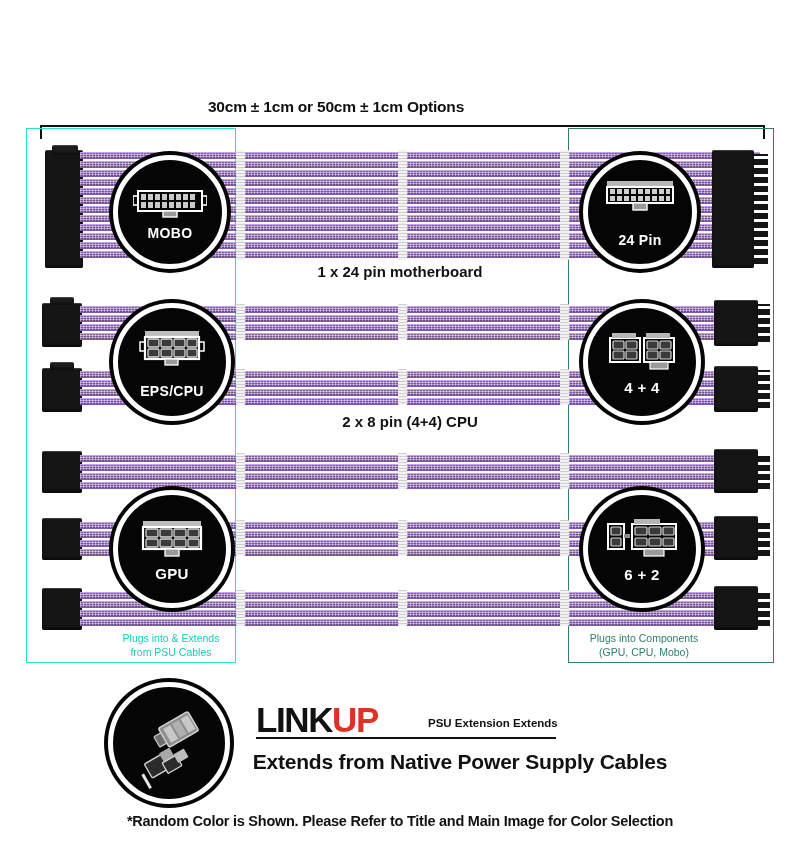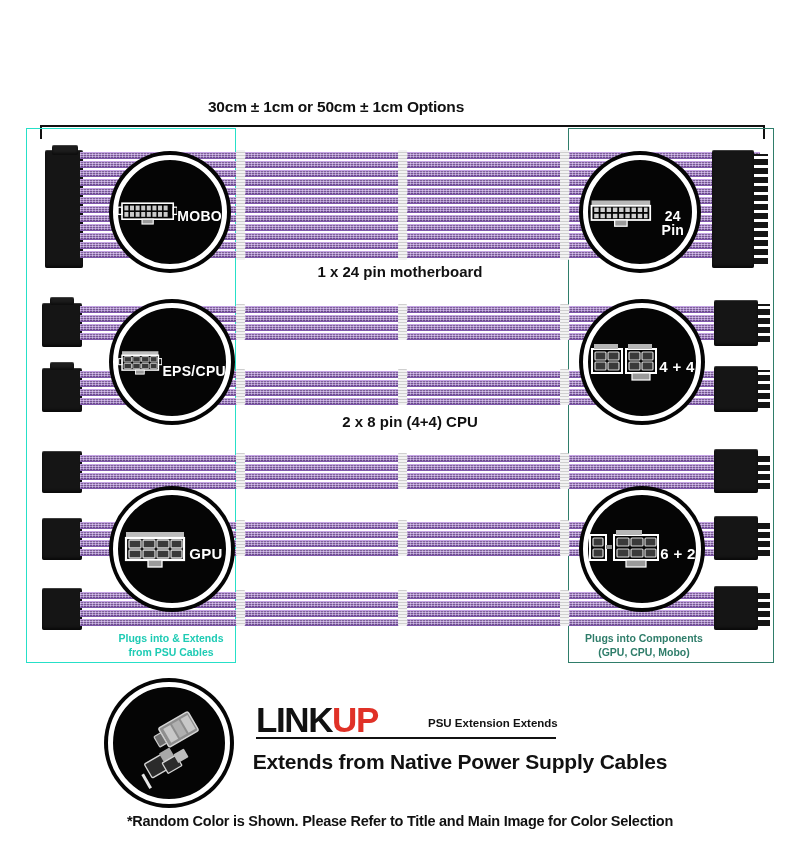--- a/index.html
+++ b/index.html
@@ -28,21 +28,21 @@
   .callout-box{position:absolute;box-sizing:border-box;}
   .callout-left{
     left:26px;top:128px;width:210px;height:535px;
     border:1.6px solid #26e0c8;
   }
   .callout-right{
     left:568px;top:128px;width:206px;height:535px;
     border:1.6px solid #2f7d6a;
   }
   .callout-text{
-    position:absolute;text-align:center;font-size:10.5px;font-weight:bold;
+    position:absolute;text-align:center;font-size:10.5px;font-weight:normal;
     line-height:1.35;
   }
   .callout-text.left{left:96px;top:631px;width:150px;color:#1ecbb4;}
   .callout-text.right{left:549px;top:631px;width:190px;color:#2f7d6a;}
 
   
   .row{position:absolute;left:0;width:800px;}
   .cable{
     position:absolute;height:7px;
     background:
@@ -72,21 +72,21 @@
       repeating-linear-gradient(0deg,#f2f2f2 0px,#f2f2f2 2px,#cfcfcf 2px,#cfcfcf 3px);
     border-radius:1px;
   }
 
   
   .badge{
     position:absolute;border-radius:50%;
     background:#050505;
     border:5px solid #ffffff;
     box-shadow:0 0 0 4px #050505;
-    display:flex;flex-direction:row;align-items:center;justify-content:center;
+    display:flex;flex-direction:column;align-items:center;justify-content:center;
   }
   .badge-label{
     color:#ffffff;font-weight:bold;letter-spacing:.3px;text-align:center;
     line-height:1;
   }
   .badge svg{display:block;}
 
   
   .caption{
     position:absolute;text-align:center;font-weight:bold;font-size:15px;

